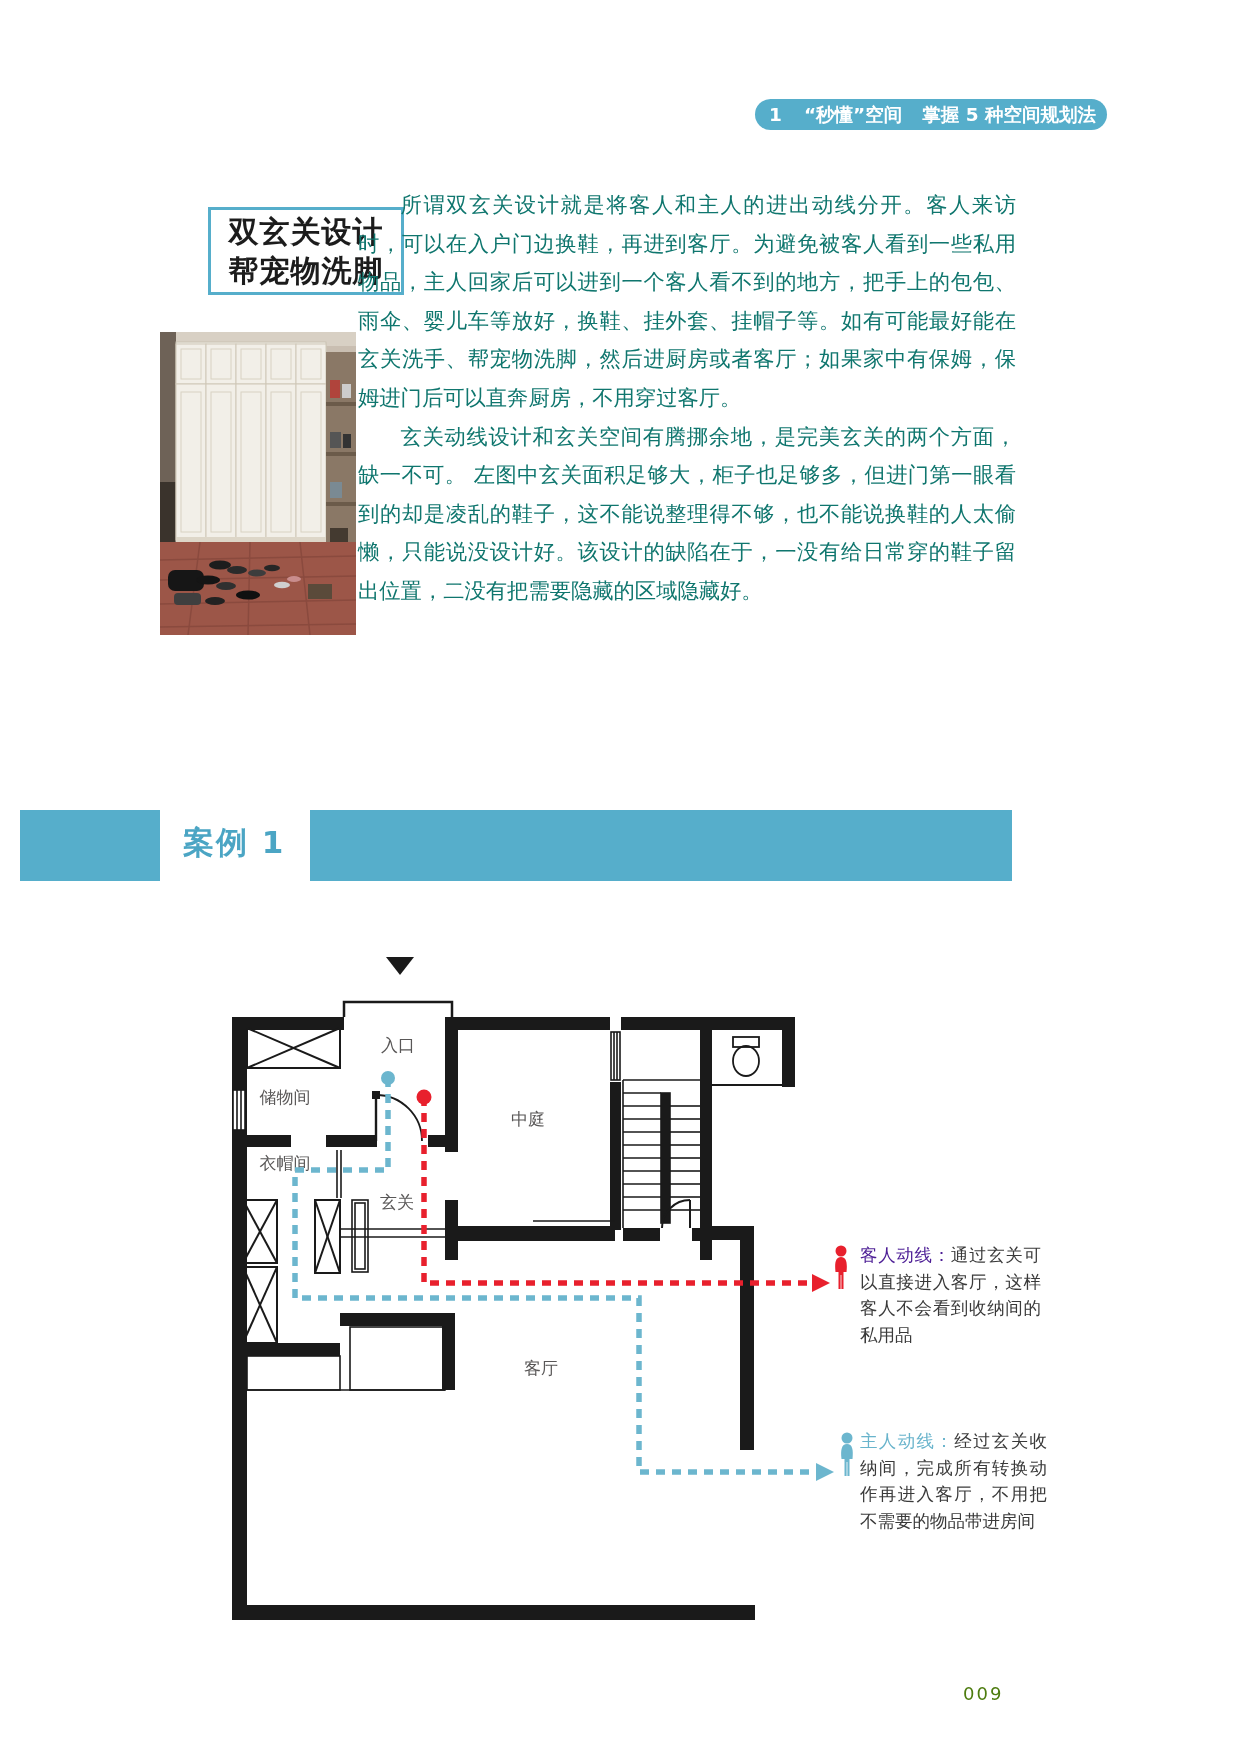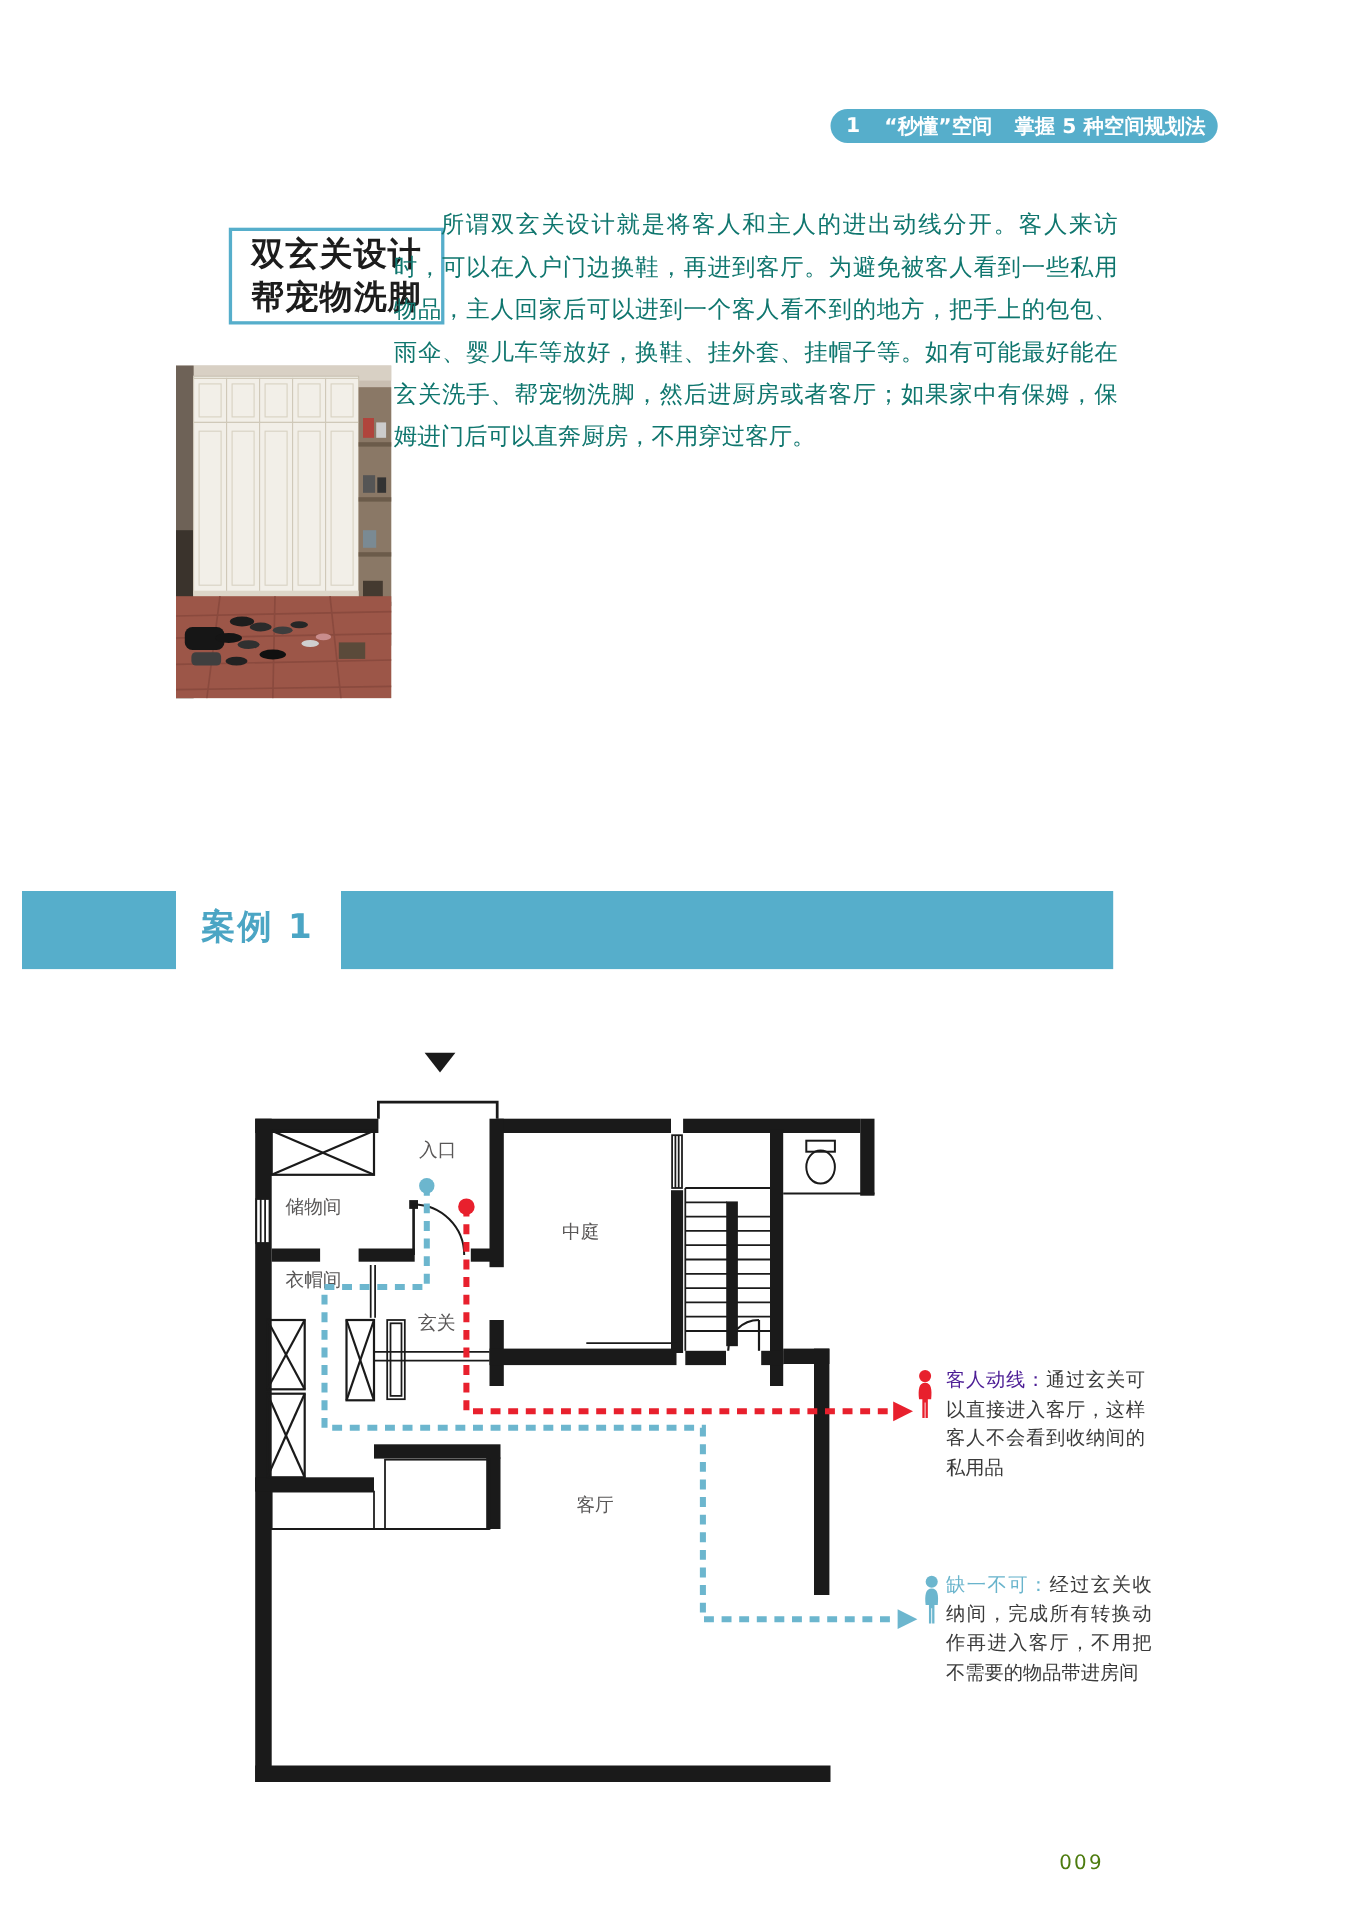--- a/index.html
+++ b/index.html
@@ -144,20 +144,21 @@
       <ellipse cx="55" cy="269" rx="10" ry="4" fill="#222222"></ellipse>
       <ellipse cx="122" cy="253" rx="8" ry="3.2" fill="#cfcfcf"></ellipse>
       <ellipse cx="134" cy="247" rx="7" ry="3" fill="#c98d8d"></ellipse>
       <rect x="148" y="252" width="24" height="15" fill="#5a4a3a"></rect>
     </g>
   </svg>
 </div>
 
 <div class="copy">
   <p>所谓双玄关设计就是将客人和主人的进出动线分开。客人来访时，可以在入户门边换鞋，再进到客厅。为避免被客人看到一些私用物品，主人回家后可以进到一个客人看不到的地方，把手上的包包、雨伞、婴儿车等放好，换鞋、挂外套、挂帽子等。如有可能最好能在玄关洗手、帮宠物洗脚，然后进厨房或者客厅；如果家中有保姆，保姆进门后可以直奔厨房，不用穿过客厅。</p>
+  <p>玄关动线设计和玄关空间有腾挪余地，是完美玄关的两个方面，缺一不可。 左图中玄关面积足够大，柜子也足够多，但进门第一眼看到的却是凌乱的鞋子，这不能说整理得不够，也不能说换鞋的人太偷懒，只能说没设计好。该设计的缺陷在于，一没有给日常穿的鞋子留出位置，二没有把需要隐藏的区域隐藏好。</p>
 </div>
 
 <div class="banner-left"></div>
 <div class="banner-label">案例 1</div>
 <div class="banner-right"></div>
 
 <div class="plan">
 <svg width="845" height="680" viewBox="0 0 845 680">
 
   <polygon points="186,12 214,12 200,30" fill="#1a1a1a"></polygon>
@@ -296,16 +297,16 @@
     <circle cx="9" cy="6" r="5.5"></circle>
     <path d="M9,12 C3.5,12 2.5,18 3.5,27 L6.5,27 L6.5,44 L8.6,44 L8.6,30 L9.4,30 L9.4,44 L11.5,44 L11.5,27 L14.5,27 C15.5,18 14.5,12 9,12 Z"></path>
   </g>
 </svg>
 </div>
 
 <div class="route-note note-guest">
   <span class="lbl">客人动线：</span><span>通过玄关可以直接进入客厅，这样客人不会看到收纳间的私用品</span>
 </div>
 <div class="route-note note-owner">
-  <span class="lbl">缺一不可：</span><span>经过玄关收纳间，完成所有转换动作再进入客厅，不用把不需要的物品带进房间</span>
+  <span class="lbl">主人动线：</span><span>经过玄关收纳间，完成所有转换动作再进入客厅，不用把不需要的物品带进房间</span>
 </div>
 
 <div class="page-num">009</div>
 
 </body></html>

